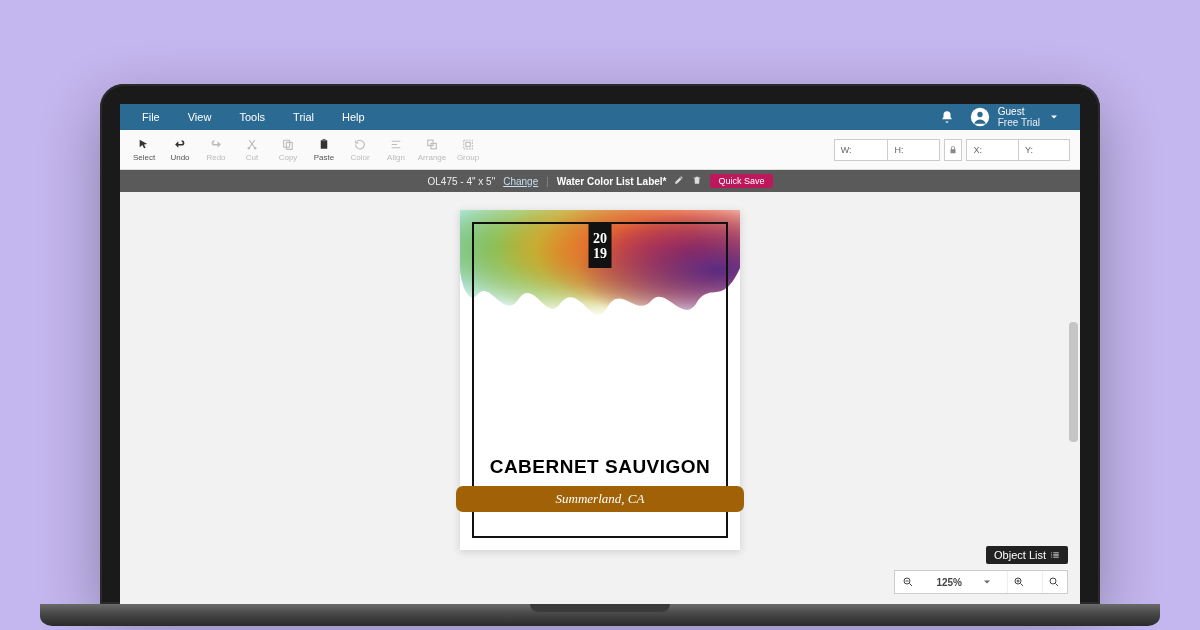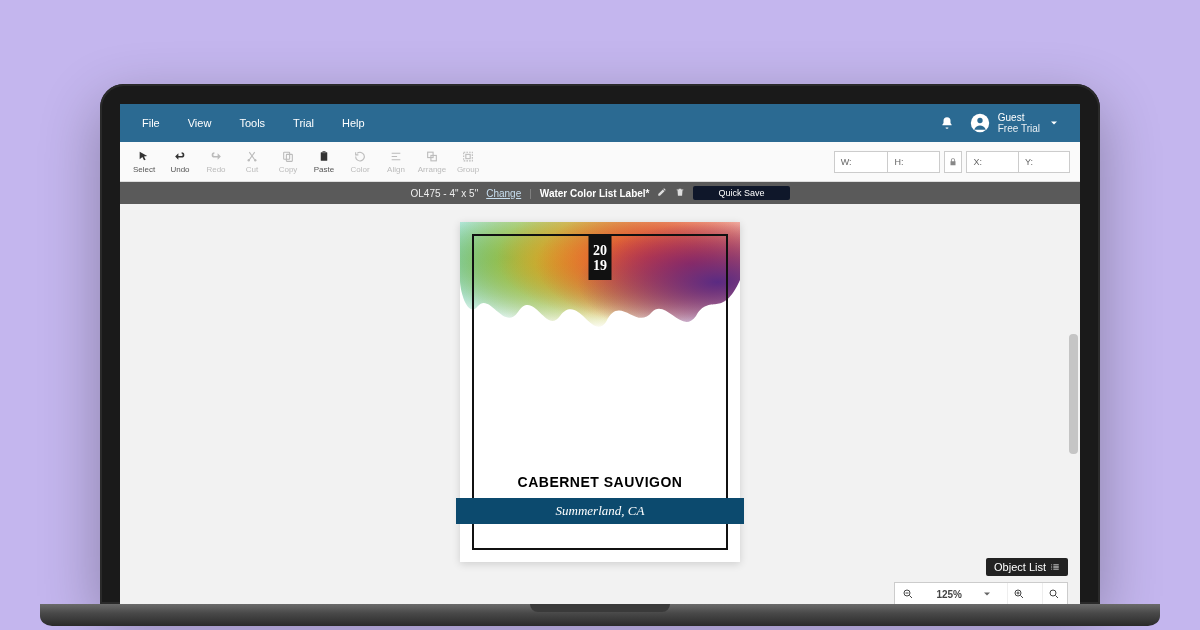--- a/index.html
+++ b/index.html
@@ -43,21 +43,21 @@
     position:absolute;
     top:0; left:50%;
     transform:translateX(-50%);
     width:140px; height:8px;
     background:#3a3a3a;
     border-radius:0 0 10px 10px;
   }
 
   
   .menubar {
-    height: 38px;
+    height: 26px;
     background: #2b6a92;
     color: #fff;
     display: flex;
     align-items: center;
     font-size: 11px;
     padding: 0 8px;
   }
   .menubar .menu-items { display: flex; gap: 0; }
   .menubar .menu-items span { padding: 0 14px; cursor: pointer; }
   .menubar .spacer { flex: 1; }
@@ -114,23 +114,23 @@
     font-size: 10px;
     display:flex;
     align-items:center;
     justify-content:center;
     gap:8px;
   }
   .docbar a { color:#c8dff0; text-decoration:underline; cursor:pointer;}
   .docbar .divider{ color:#888;}
   .docbar .doc-title { font-weight:bold; color:#fff;}
   .docbar .qsave {
-    background:#0f172a;
+    background:#be185d;
     color:#fff;
-    padding:2px 25px;
+    padding:2px 8px;
     border-radius:2px;
     font-size:9px;
     cursor:pointer;
   }
   .docbar svg{ width:10px;height:10px; }
 
   
   .canvas-area {
     position: relative;
     background: #f2f2f2;
@@ -172,36 +172,37 @@
     text-align:center;
     line-height:1.1;
     font-family: Georgia, serif;
     z-index:3;
   }
   .wine-name{
     position:absolute;
     bottom:72px;
     left:0; right:0;
     text-align:center;
-    font-size:14px;
+    font-size:19px;
     font-weight:800;
     letter-spacing:.5px;
     font-family: 'Arial Black', Arial, sans-serif;
   }
   .origin-band{
     position:absolute;
     bottom:38px;
     left:-4px; right:-4px;
-    background:#0c4a6e;
+    background:#a16207;
     color:#fff;
     text-align:center;
     font-size:13px;
     font-style:italic;
     font-family: Georgia, 'Times New Roman', serif;
     padding:5px 0;
+    border-radius:7px;
   }
 
   .scrollbar-v{
     position:absolute;
     right:2px; top:130px;
     width:9px; height:120px;
     background:#c5c5c5;
     border-radius:4px;
   }
 

